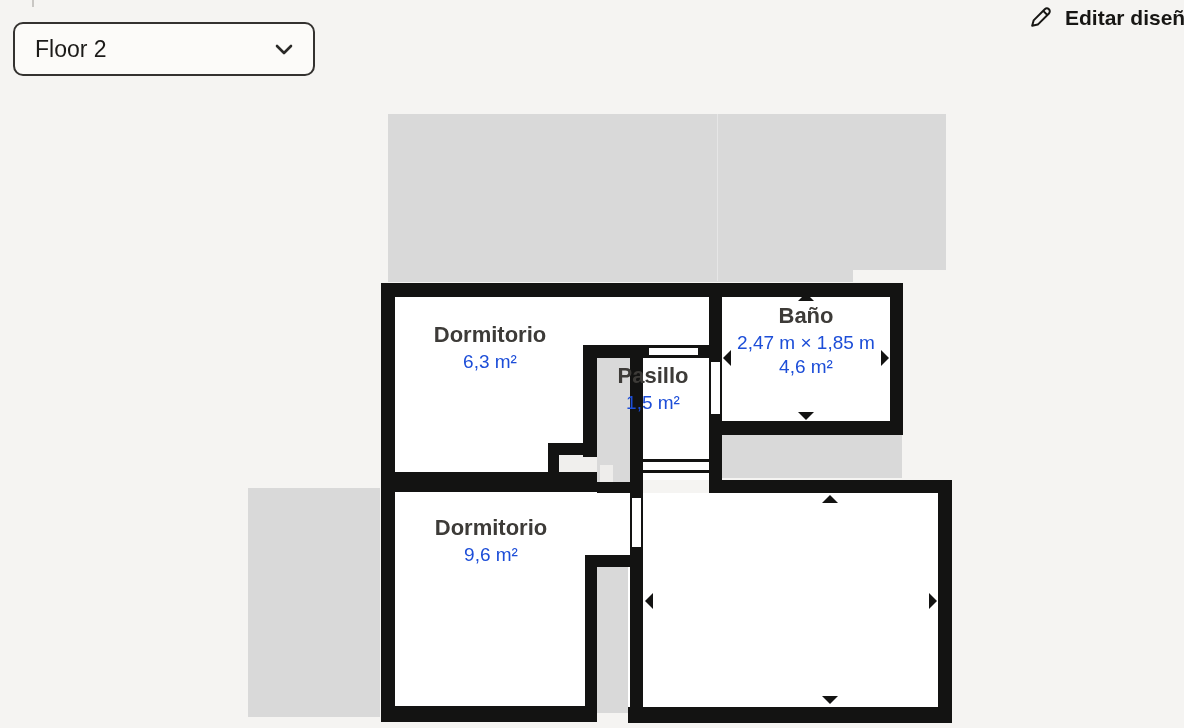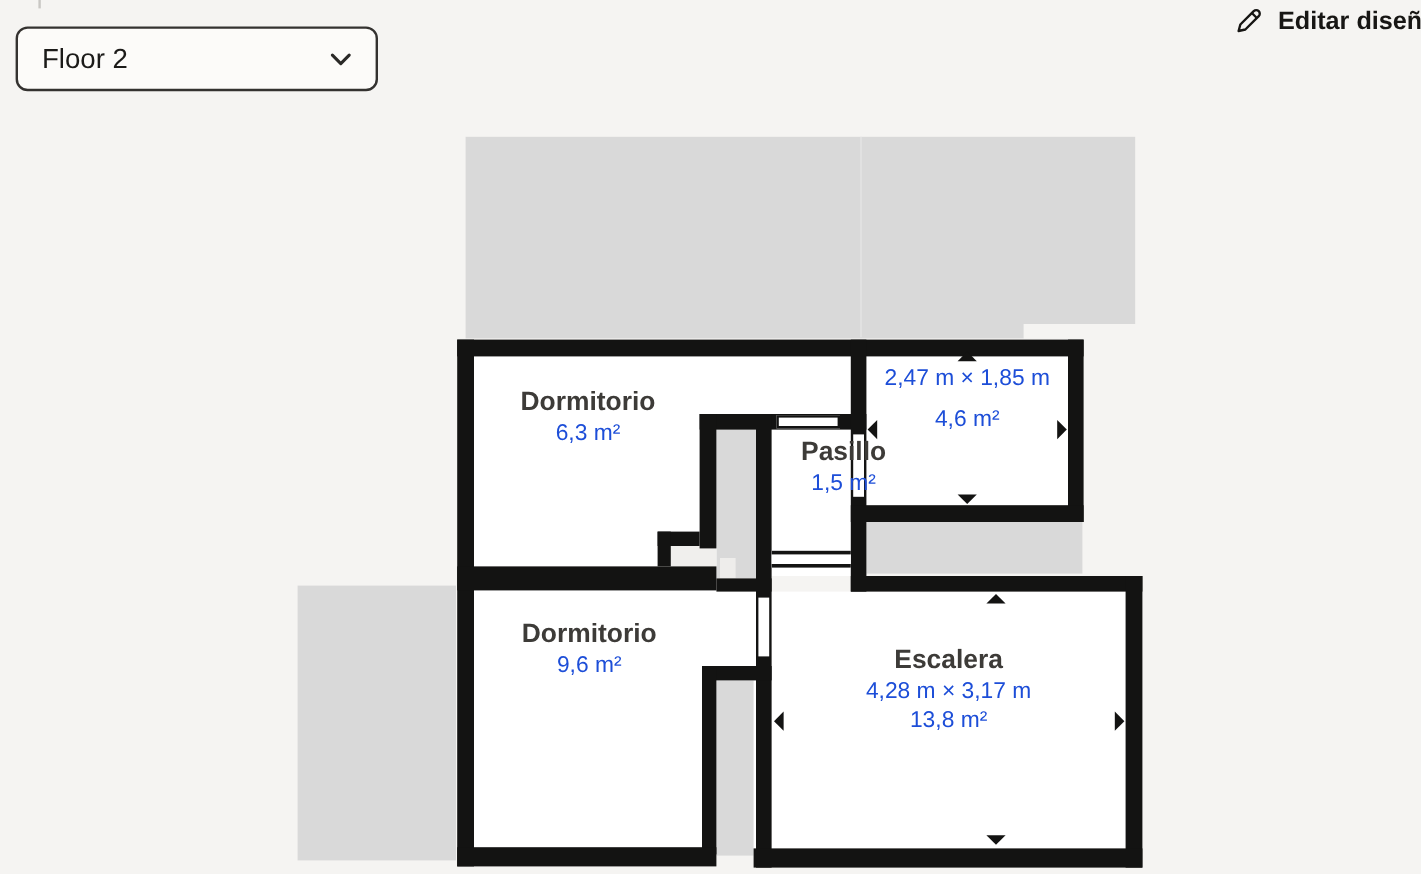--- a/index.html
+++ b/index.html
@@ -88,39 +88,35 @@
   <div class="tri tri-down" style="left:822px;top:696px"></div>
   <div class="tri tri-left" style="left:645px;top:593px"></div>
   <div class="tri tri-right" style="left:929px;top:593px"></div>
 
   <div class="room-label" style="left:395px;top:321px;width:190px">
     <div class="room-name">Dormitorio</div>
     <div class="room-dim">6,3 m²</div>
   </div>
 
   <div class="room-label" style="left:722px;top:302px;width:168px">
+    <div class="room-name">Baño</div>
     <div class="room-dim">2,47 m × 1,85 m</div>
-    <div class="room-dim" style="margin-top:10px">4,6 m²</div>
+    <div class="room-dim" style="margin-top:0">4,6 m²</div>
   </div>
 
-  <div class="room-label" style="left:658px;top:362px;width:90px">
+  <div class="room-label" style="left:608px;top:362px;width:90px">
     <div class="room-name">Pasillo</div>
     <div class="room-dim">1,5 m²</div>
   </div>
 
   <div class="room-label" style="left:396px;top:514px;width:190px">
     <div class="room-name">Dormitorio</div>
     <div class="room-dim">9,6 m²</div>
   </div>
 
-  <div class="room-label" style="left:643px;top:536px;width:295px">
-    <div class="room-name">Escalera</div>
-    <div class="room-dim">4,28 m × 3,17 m</div>
-    <div class="room-dim" style="margin-top:0">13,8 m²</div>
-  </div>
 
   <div class="floor-select">
     <span class="floor-select-label">Floor 2</span>
     <span style="display:flex">
       <svg width="26" height="26" viewBox="0 0 26 26" fill="none">
         <polyline points="6,10 13,17 20,10" stroke="#2a2927" stroke-width="2.6" stroke-linecap="round" stroke-linejoin="round"></polyline>
       </svg>
     </span>
   </div>
 

